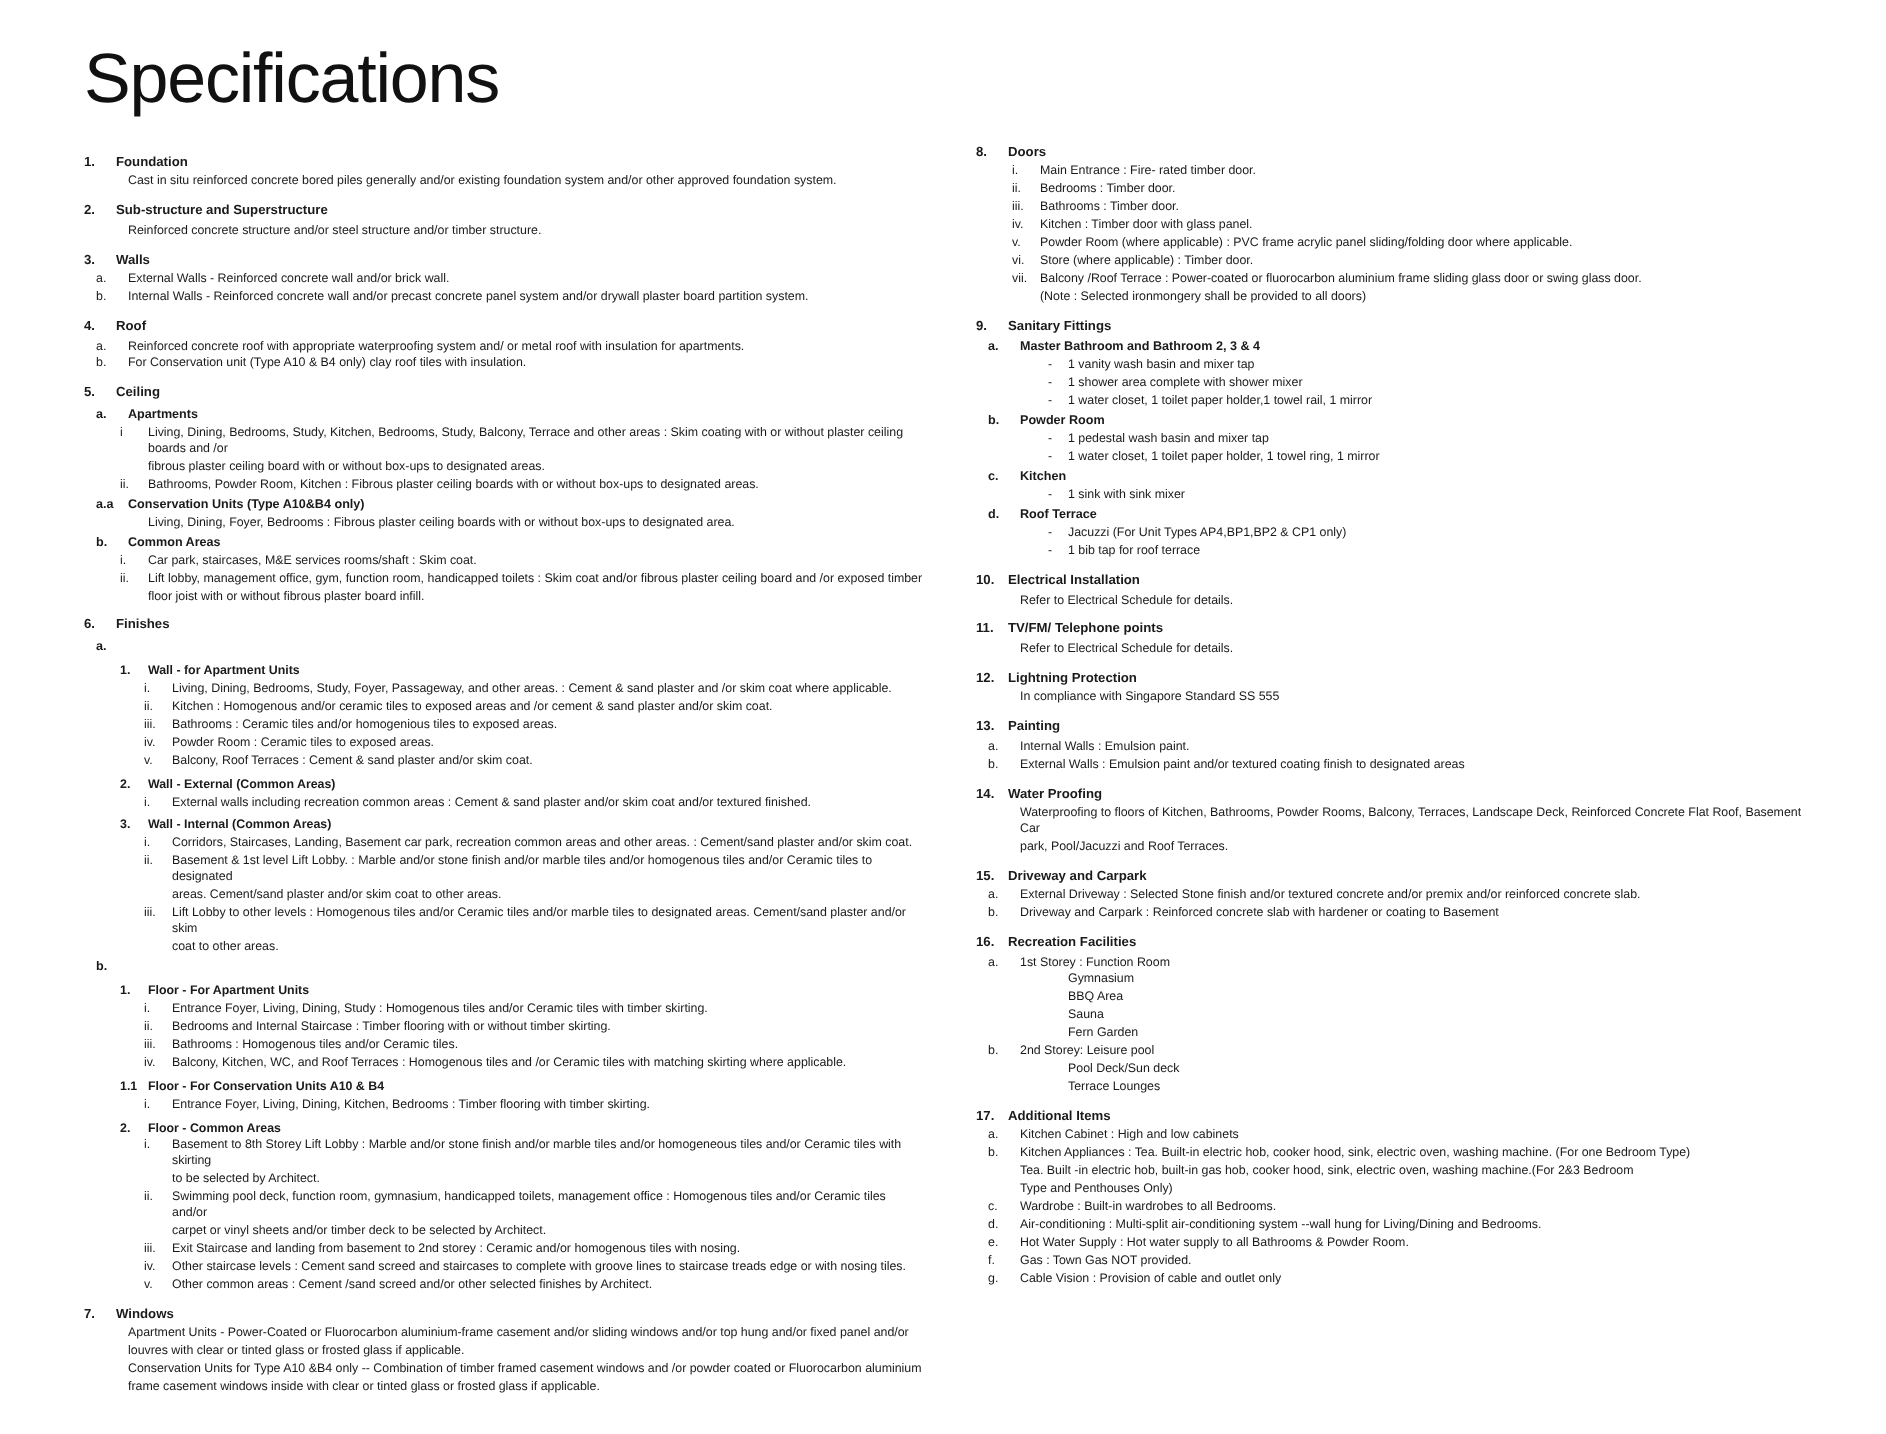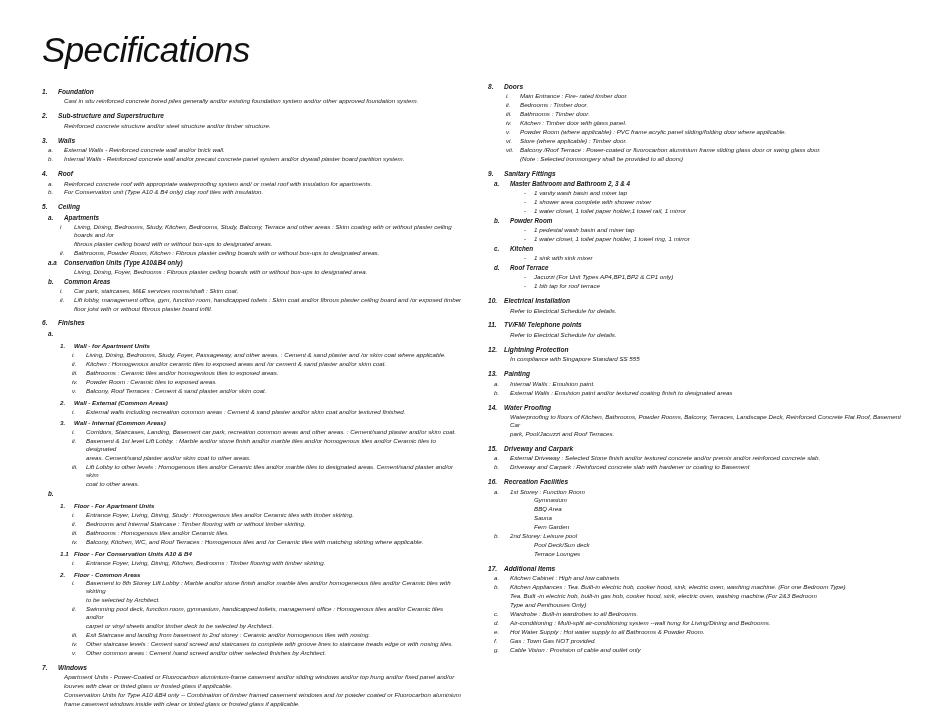--- a/index.html
+++ b/index.html
@@ -12,22 +12,21 @@
     background: #ffffff;
     font-family: "Liberation Sans", sans-serif;
     color: #1a1a1a;
     overflow: hidden;
   }
   .page {
     position: relative;
     width: 943px;
     height: 717px;
     box-sizing: border-box;
-    padding: 32px 40px 10px 42px;
-    font-style: italic;
+    padding: 22px 40px 10px 42px;
   }
   .doc-title {
     font-size: 35px;
     font-weight: 400;
     letter-spacing: -0.6px;
     color: #111;
     margin: 0 0 14px 0;
     line-height: 1;
     font-family: "Liberation Sans", sans-serif;
   }

